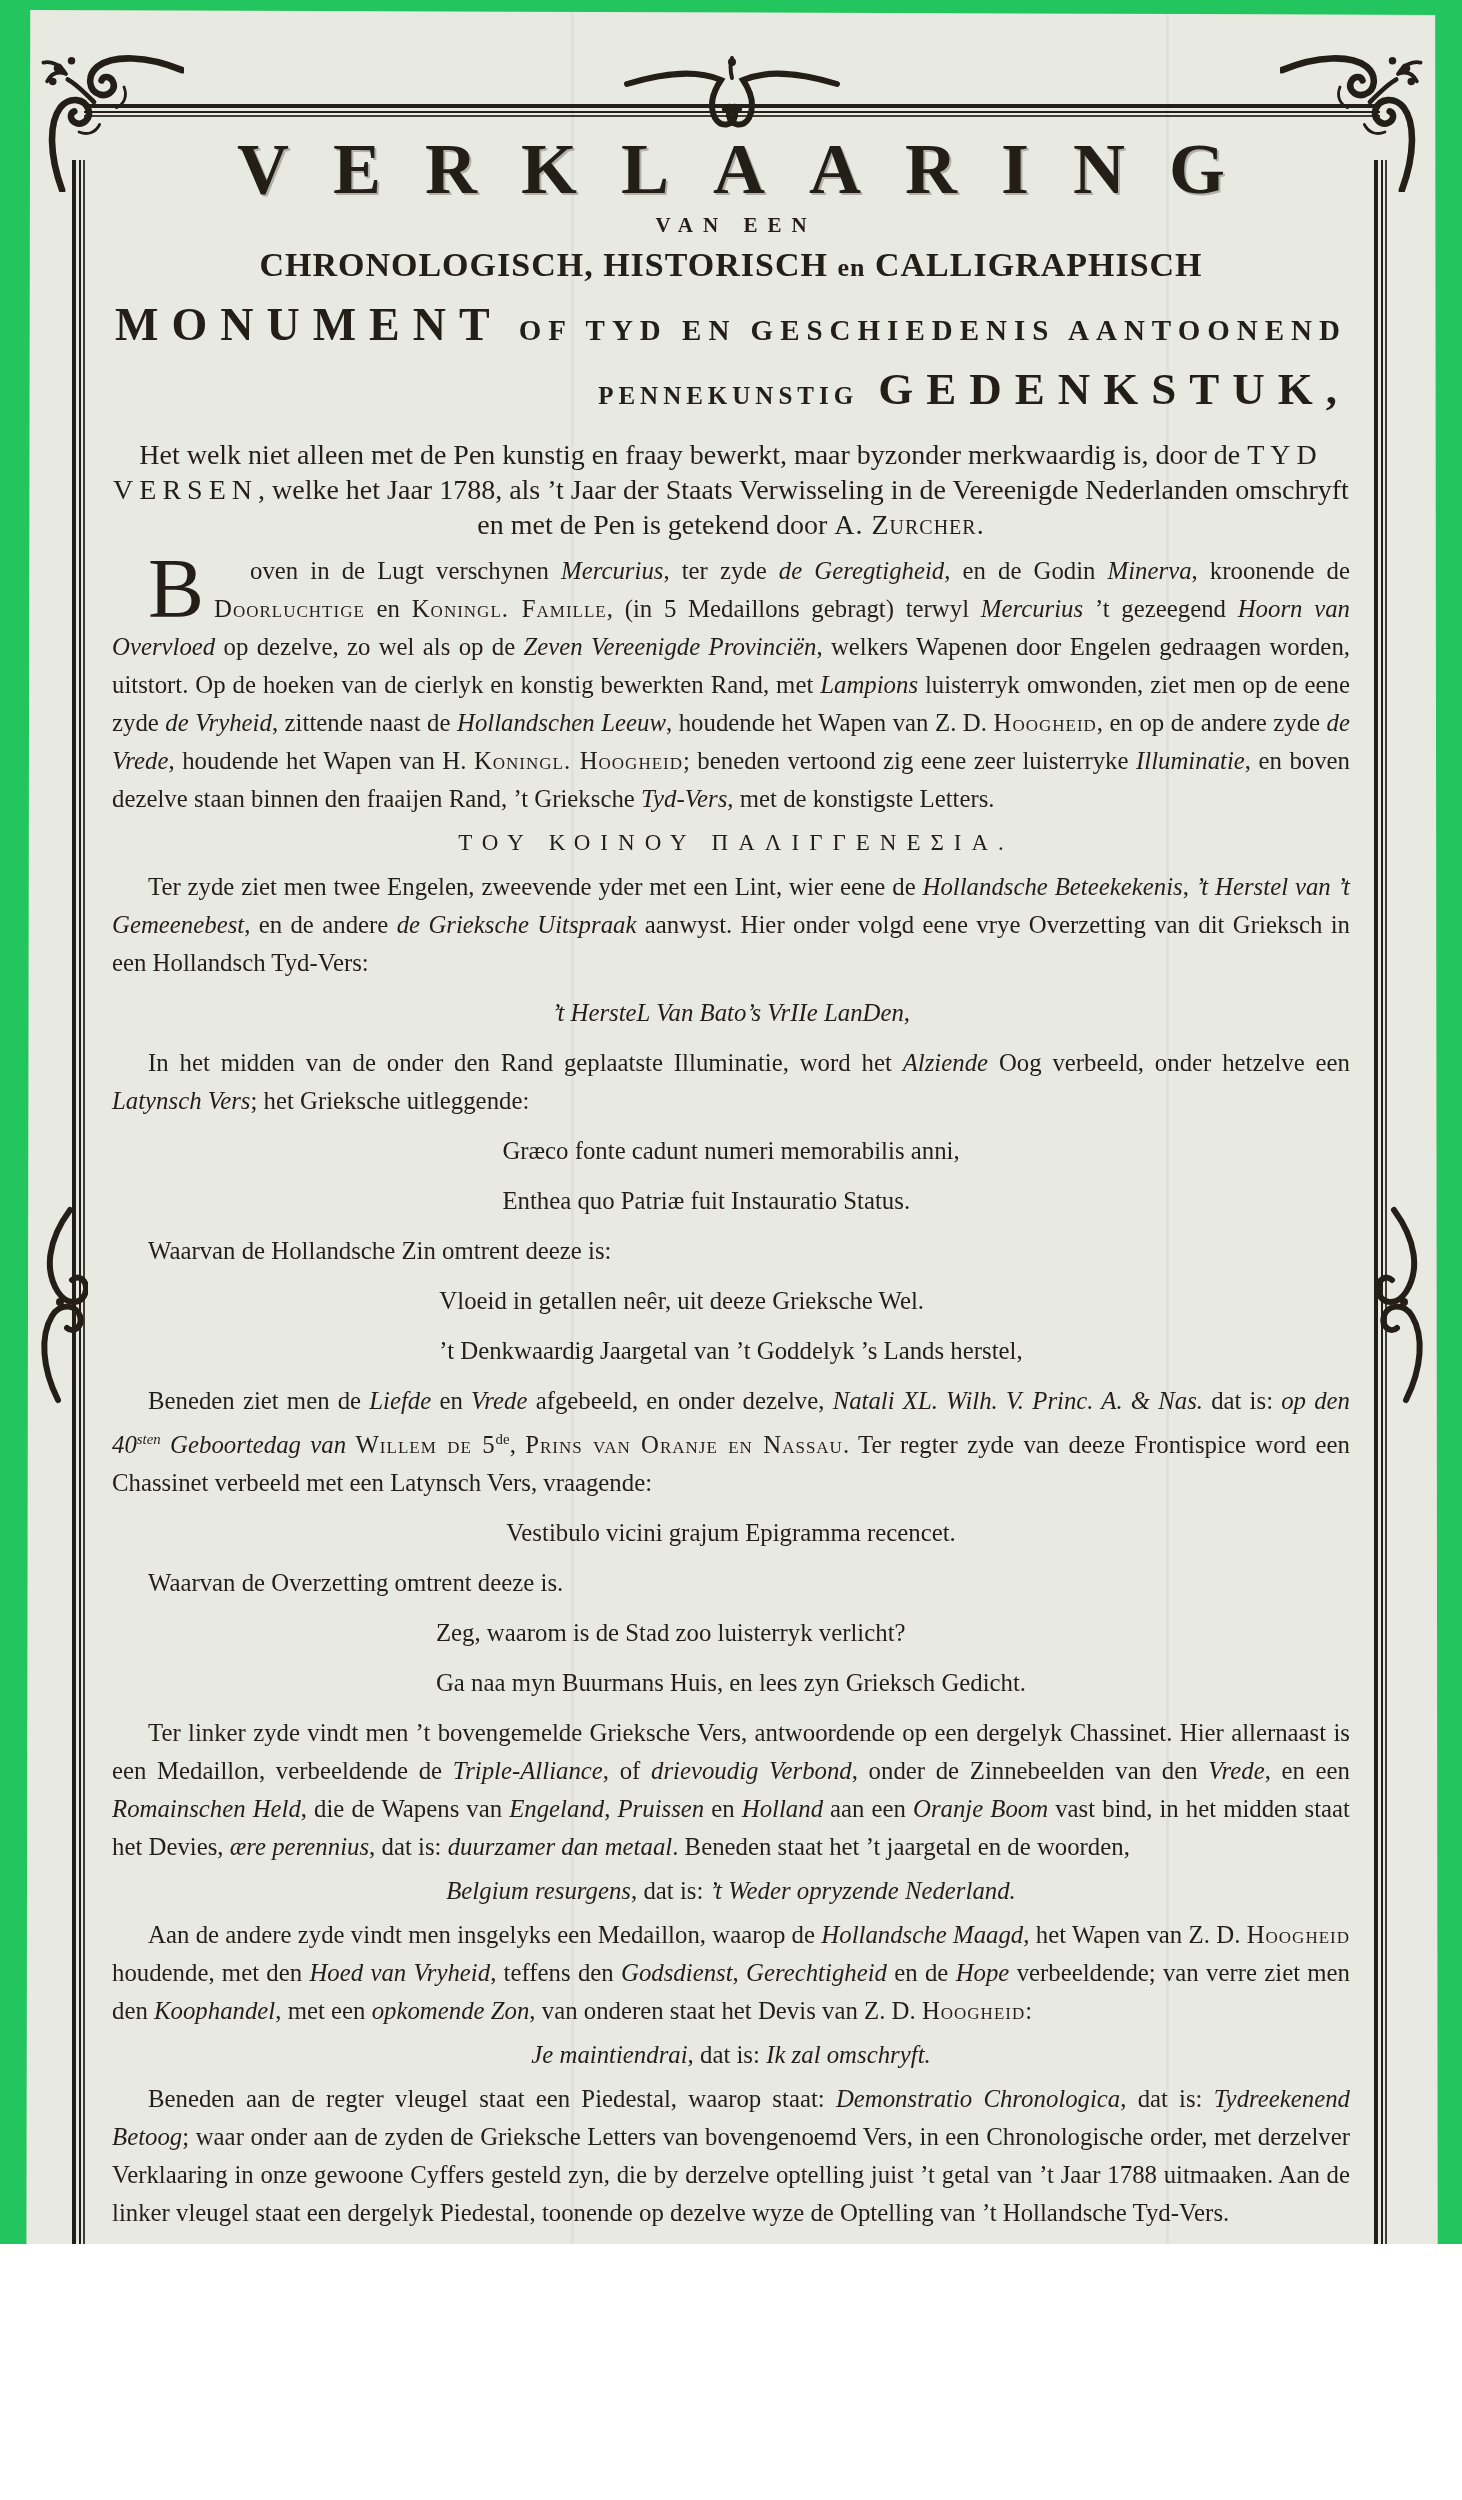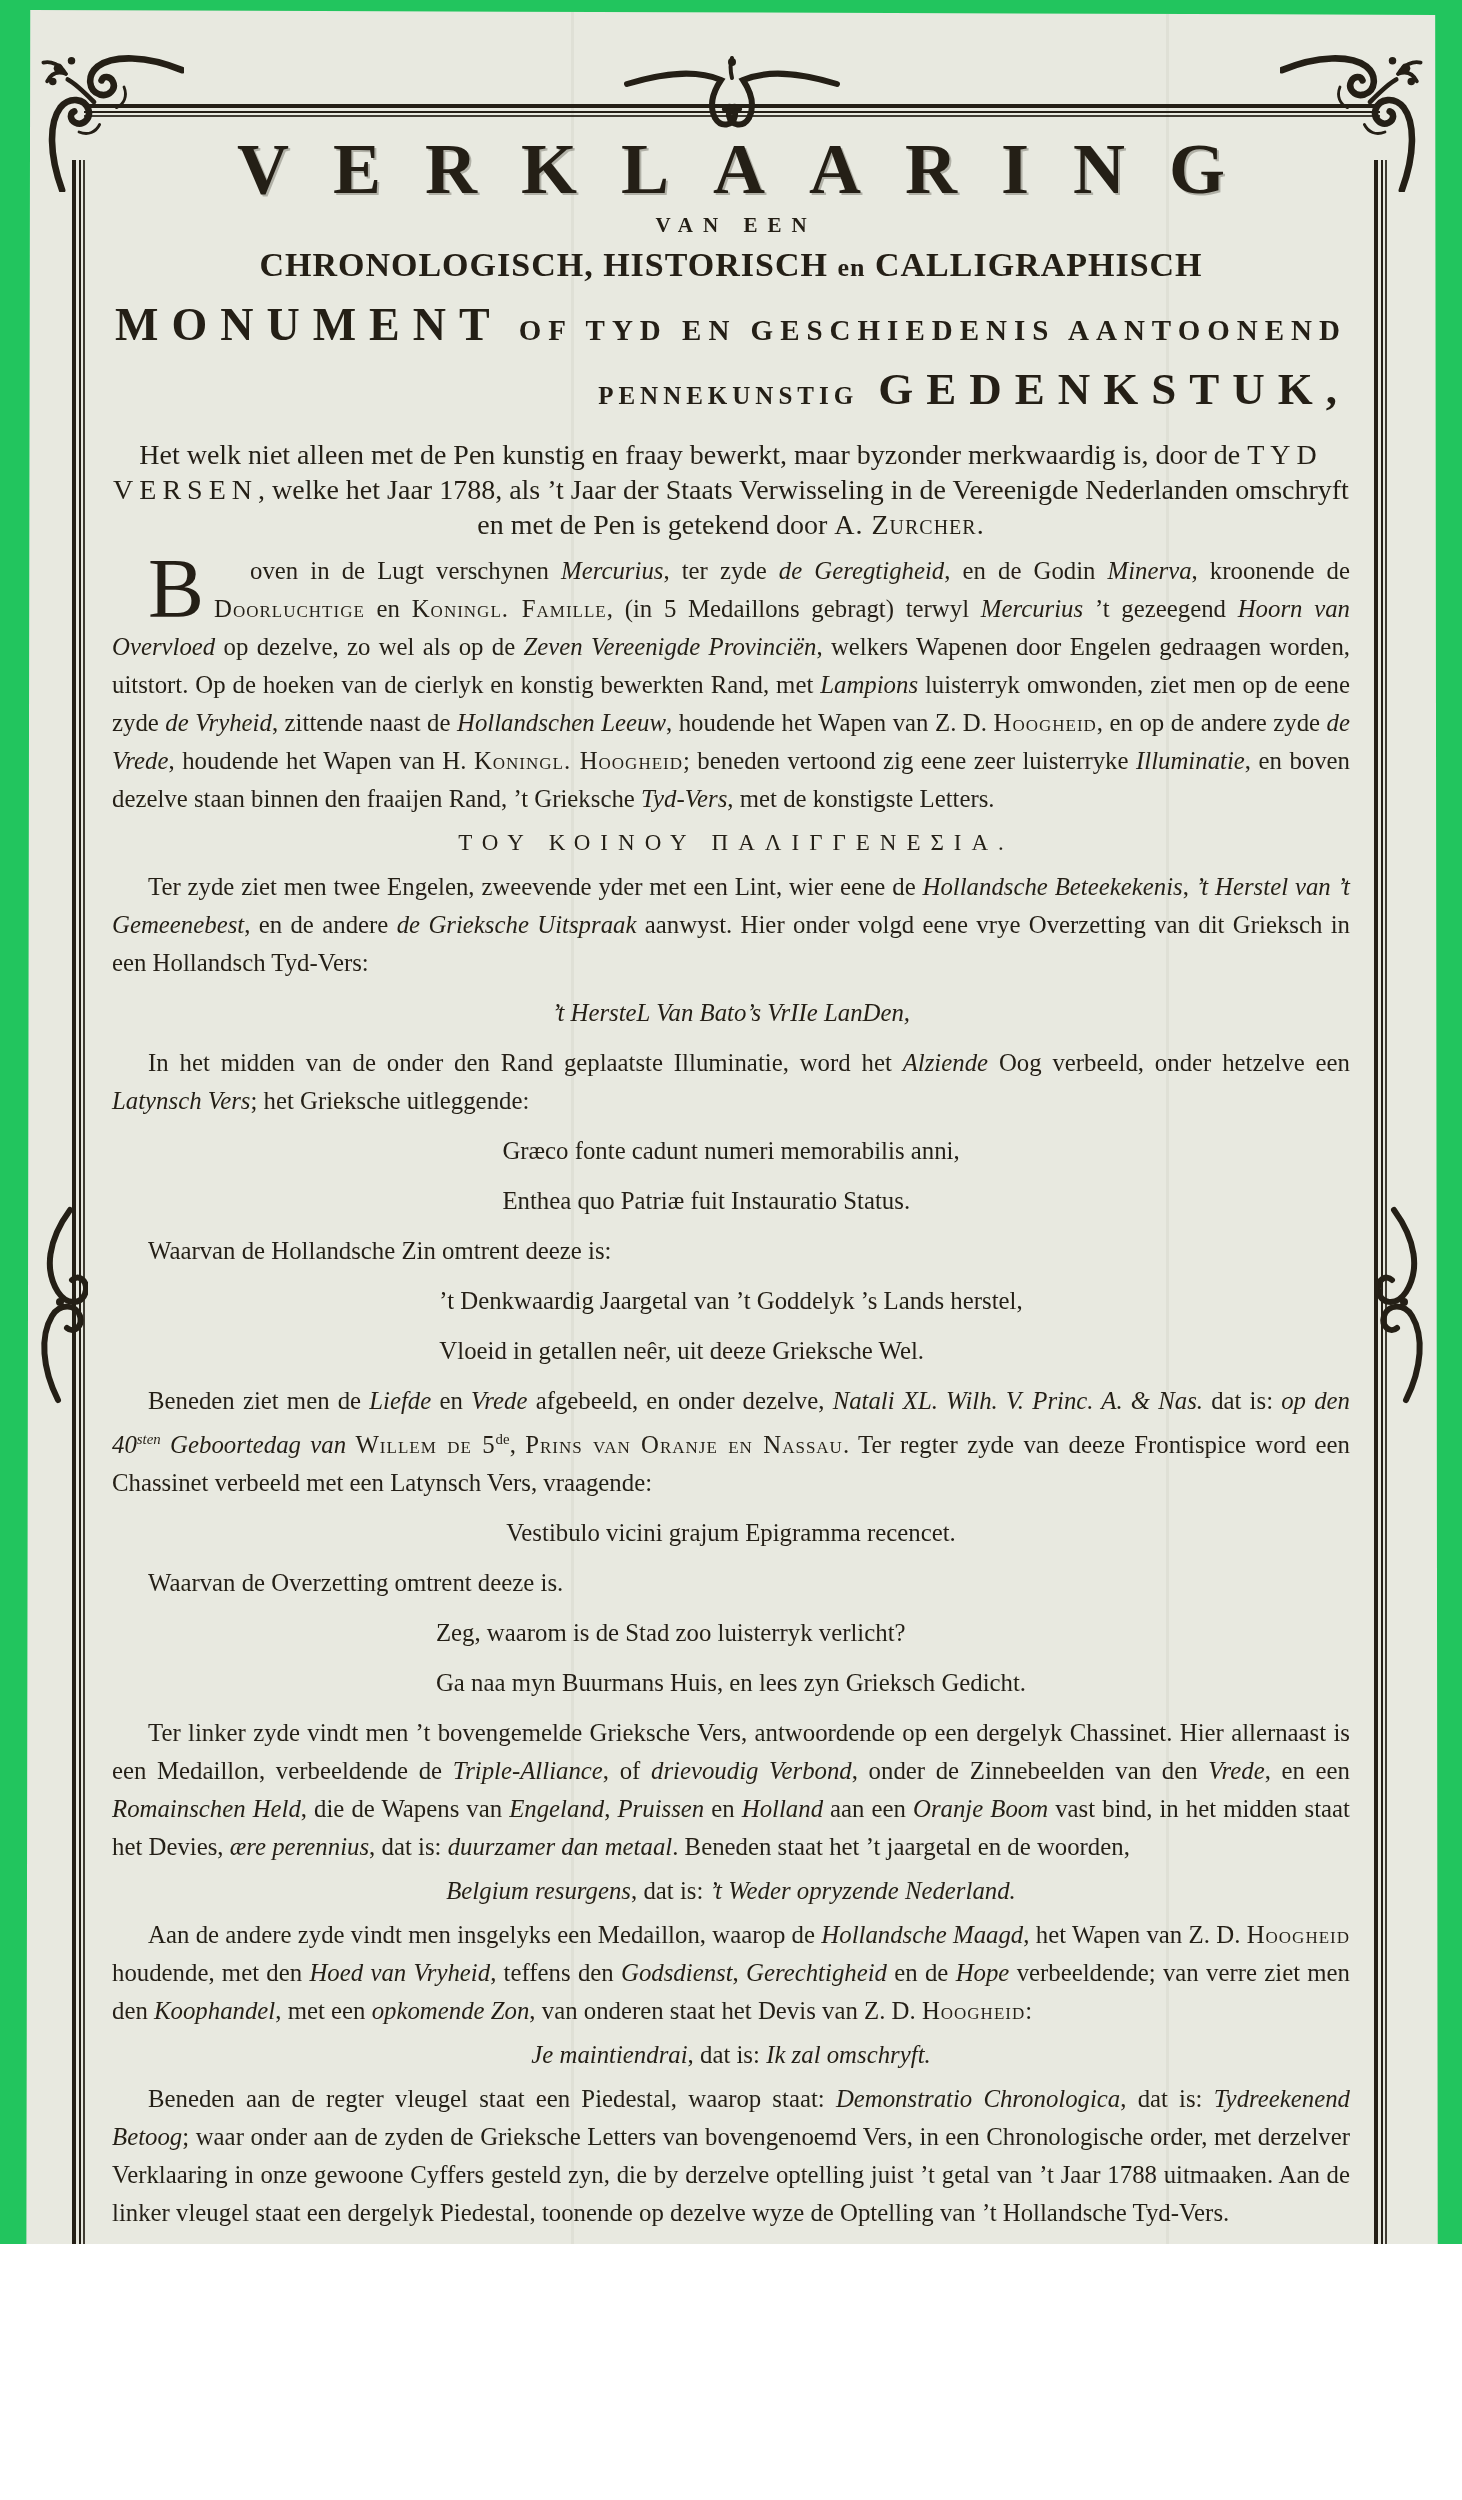--- a/index.html
+++ b/index.html
@@ -157,22 +157,22 @@
             <p class="para"><span class="">In het midden van de onder den Rand geplaatste Illuminatie, word het </span><span class="s-i">Alziende</span><span class=""> Oog verbeeld, onder hetzelve een </span><span class="s-i">Latynsch Vers</span><span class="">; het Grieksche uitleggende:</span></p>
           </div>
           <div class="blk blk-verse">
             <p class="vline"><span class="">Græco fonte cadunt numeri memorabilis anni,</span></p>
             <p class="vline"><span class="">Enthea quo Patriæ fuit Instauratio Status.</span></p>
           </div>
           <div class="blk blk-p">
             <p class="para"><span class="">Waarvan de Hollandsche Zin omtrent deeze is:</span></p>
           </div>
           <div class="blk blk-verse">
+            <p class="vline"><span class="">Vloeid in getallen neêr, uit deeze Grieksche Wel.</span></p>
             <p class="vline"><span class="">’t Denkwaardig Jaargetal van ’t Goddelyk ’s Lands herstel,</span></p>
-            <p class="vline"><span class="">Vloeid in getallen neêr, uit deeze Grieksche Wel.</span></p>
           </div>
           <div class="blk blk-p">
             <p class="para"><span class="">Beneden ziet men de </span><span class="s-i">Liefde</span><span class=""> en </span><span class="s-i">Vrede</span><span class=""> afgebeeld, en onder dezelve, </span><span class="s-i">Natali XL. Wilh. V. Princ. A. &amp; Nas.</span><span class=""> dat is: </span><span class="s-i">op den 40</span><span class="s-isup">sten</span><span class="s-i"> Geboortedag van </span><span class="s-sc">Willem de 5</span><span class="s-sup">de</span><span class="">, </span><span class="s-sc">Prins van Oranje en Nassau</span><span class="">.  Ter regter zyde van deeze Frontispice word een Chassinet verbeeld met een Latynsch Vers, vraagende:</span></p>
           </div>
           <div class="blk blk-verse">
             <p class="vline"><span class="">Vestibulo vicini grajum Epigramma recencet.</span></p>
           </div>
           <div class="blk blk-p">
             <p class="para"><span class="">Waarvan de Overzetting omtrent deeze is.</span></p>
           </div>

